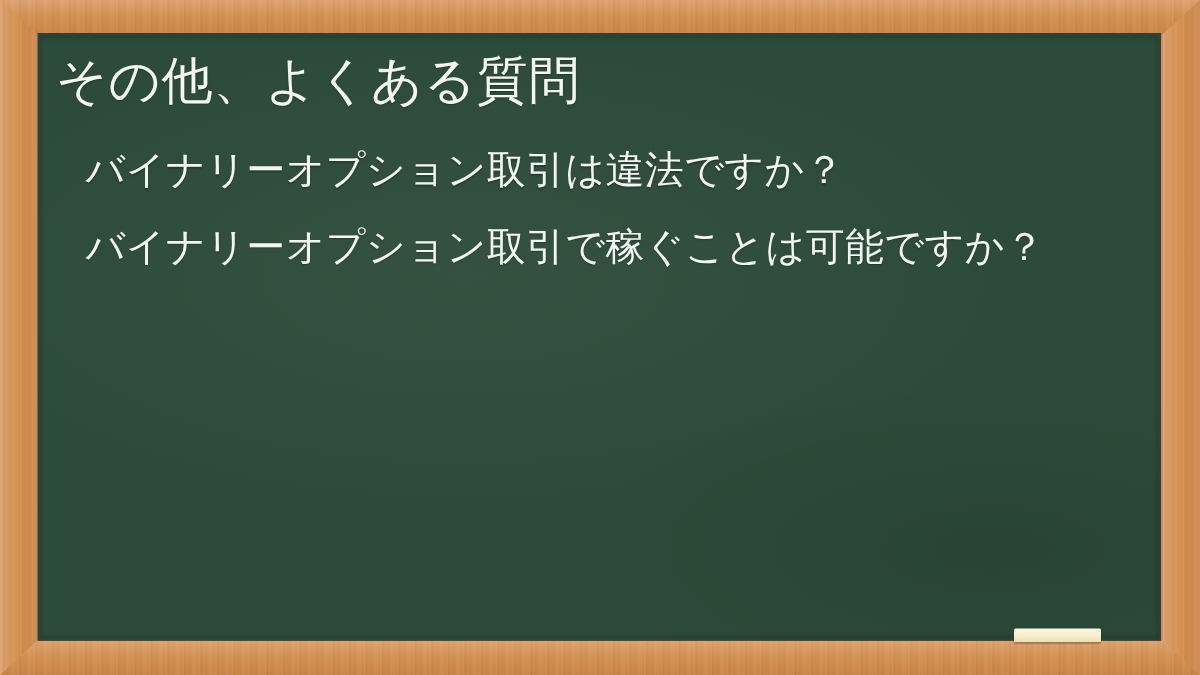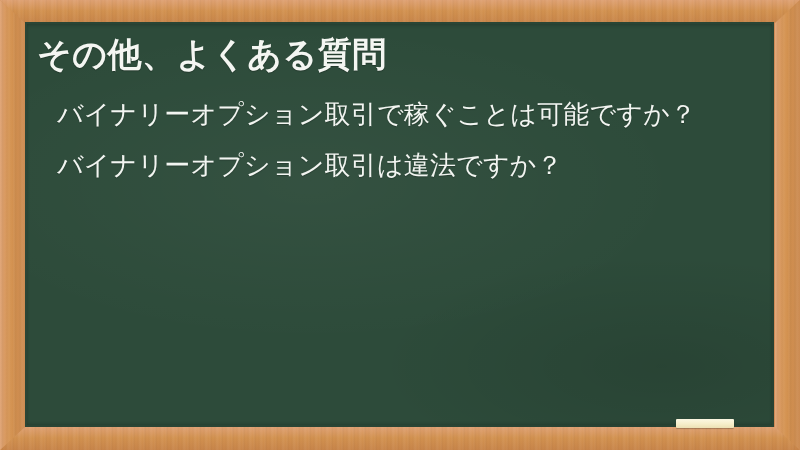--- a/index.html
+++ b/index.html
@@ -106,21 +106,21 @@
     left: 0; top: 0; right: 0; bottom: 0;
     padding: 12px 26px 0 12px;
     box-sizing: border-box;
     z-index: 2;
   }
 
   .board-title {
     color: #f4f6f2;
     font-size: 34px;
     line-height: 1.2;
-    font-weight: 700;
+    font-weight: 400;
     letter-spacing: 0.5px;
     white-space: nowrap;
     margin: 0 0 22px 0;
     text-shadow: 0 1px 1px rgba(0,0,0,0.25);
   }
 
   .faq-list {
     list-style: none;
     margin: 0;
     padding: 0 0 0 20px;
@@ -161,22 +161,22 @@
     <div class="wood vert  wood-left"></div>
     <div class="wood vert  wood-right"></div>
   </div>
 
   <div class="board">
     <div class="content">
 
       <h1 class="board-title">その他、よくある質問</h1>
 
       <ul class="faq-list">
+        <li class="faq-item">バイナリーオプション取引は違法ですか？</li>
         <li class="faq-item">バイナリーオプション取引で稼ぐことは可能ですか？</li>
-        <li class="faq-item">バイナリーオプション取引は違法ですか？</li>
       </ul>
 
     </div>
   </div>
 
   <div class="chalk-stick"></div>
 
 </div>
 
 </body></html>

